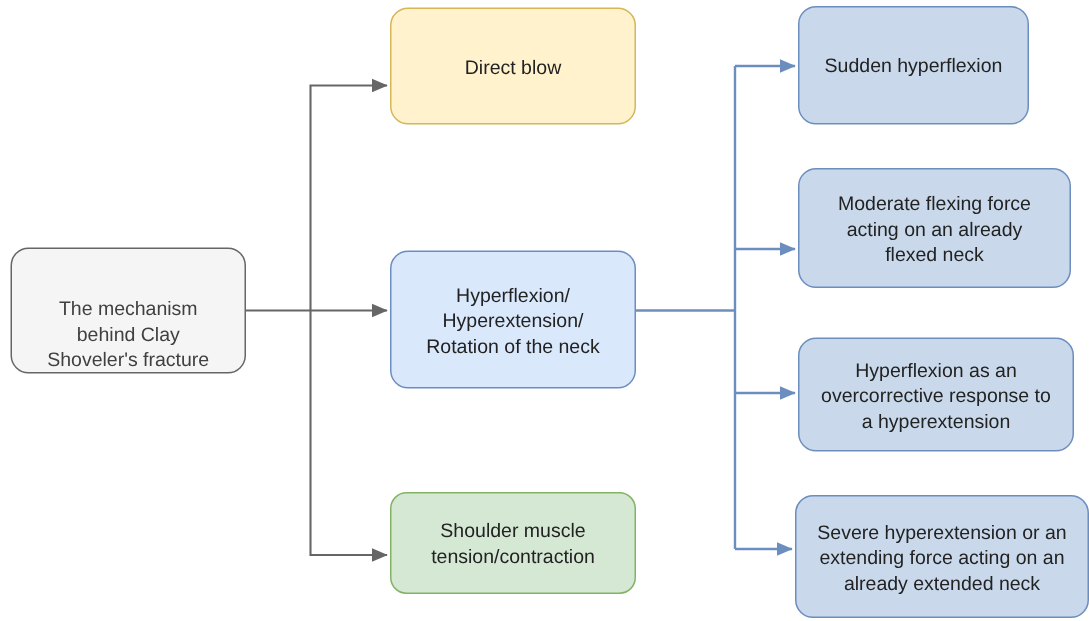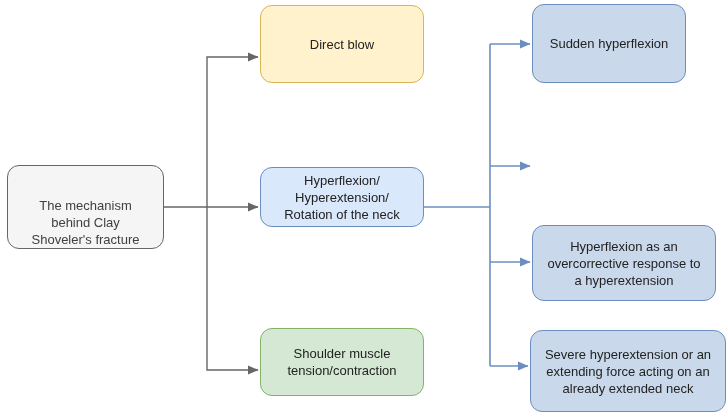--- a/index.html
+++ b/index.html
@@ -39,23 +39,23 @@
   .c-gray   { background: #f5f5f5; border-color: #666666; color: #404040; }
   .c-yellow { background: #fff2cc; border-color: #d6b656; }
   .c-blue   { background: #dae8fc; border-color: #6c8ebf; }
   .c-green  { background: #d5e8d4; border-color: #82b366; }
   .c-steel  { background: #c9d9eb; border-color: #6c8ebf; }
 
   
   .n-root     { left: 7px;   top: 165px; width: 157px; height: 84px; align-items: flex-end; }
   .n-root .lbl { max-width: 120px; }
   .n-direct   { left: 260px; top: 5px;   width: 164px; height: 78px; }
-  .n-neck     { left: 260px; top: 167px; width: 164px; height: 60px; }
+  .n-neck     { left: 260px; top: 167px; width: 164px; height: 92px; }
   .n-neck .lbl { max-width: 134px; }
-  .n-shoulder { left: 260px; top: 328px; width: 164px; height: 68px; }
+  .n-shoulder { left: 260px; top: 328px; width: 164px; height: 68px; border-radius: 11px; }
   .n-shoulder .lbl { max-width: 134px; }
   .n-sub1     { left: 532px; top: 4px;   width: 154px; height: 79px; }
   .n-sub2     { left: 532px; top: 112px; width: 182px; height: 80px; }
   .n-sub2 .lbl { max-width: 152px; }
   .n-sub3     { left: 532px; top: 225px; width: 184px; height: 76px; }
   .n-sub3 .lbl { max-width: 156px; }
   .n-sub4     { left: 530px; top: 330px; width: 196px; height: 82px; }
   .n-sub4 .lbl { max-width: 168px; }
 </style>
 </head>
@@ -102,20 +102,23 @@
   </div>
 
   <div class="node n-shoulder c-green">
     <span class="lbl">Shoulder muscle tension/contraction</span>
   </div>
 
   <div class="node n-sub1 c-steel">
     <span class="lbl">Sudden hyperflexion</span>
   </div>
 
+  <div class="node n-sub2 c-steel">
+    <span class="lbl">Moderate flexing force acting on an already flexed neck</span>
+  </div>
 
   <div class="node n-sub3 c-steel">
     <span class="lbl">Hyperflexion as an overcorrective response to a hyperextension</span>
   </div>
 
   <div class="node n-sub4 c-steel">
     <span class="lbl">Severe hyperextension or an extending force acting on an already extended neck</span>
   </div>
 
 </div>

